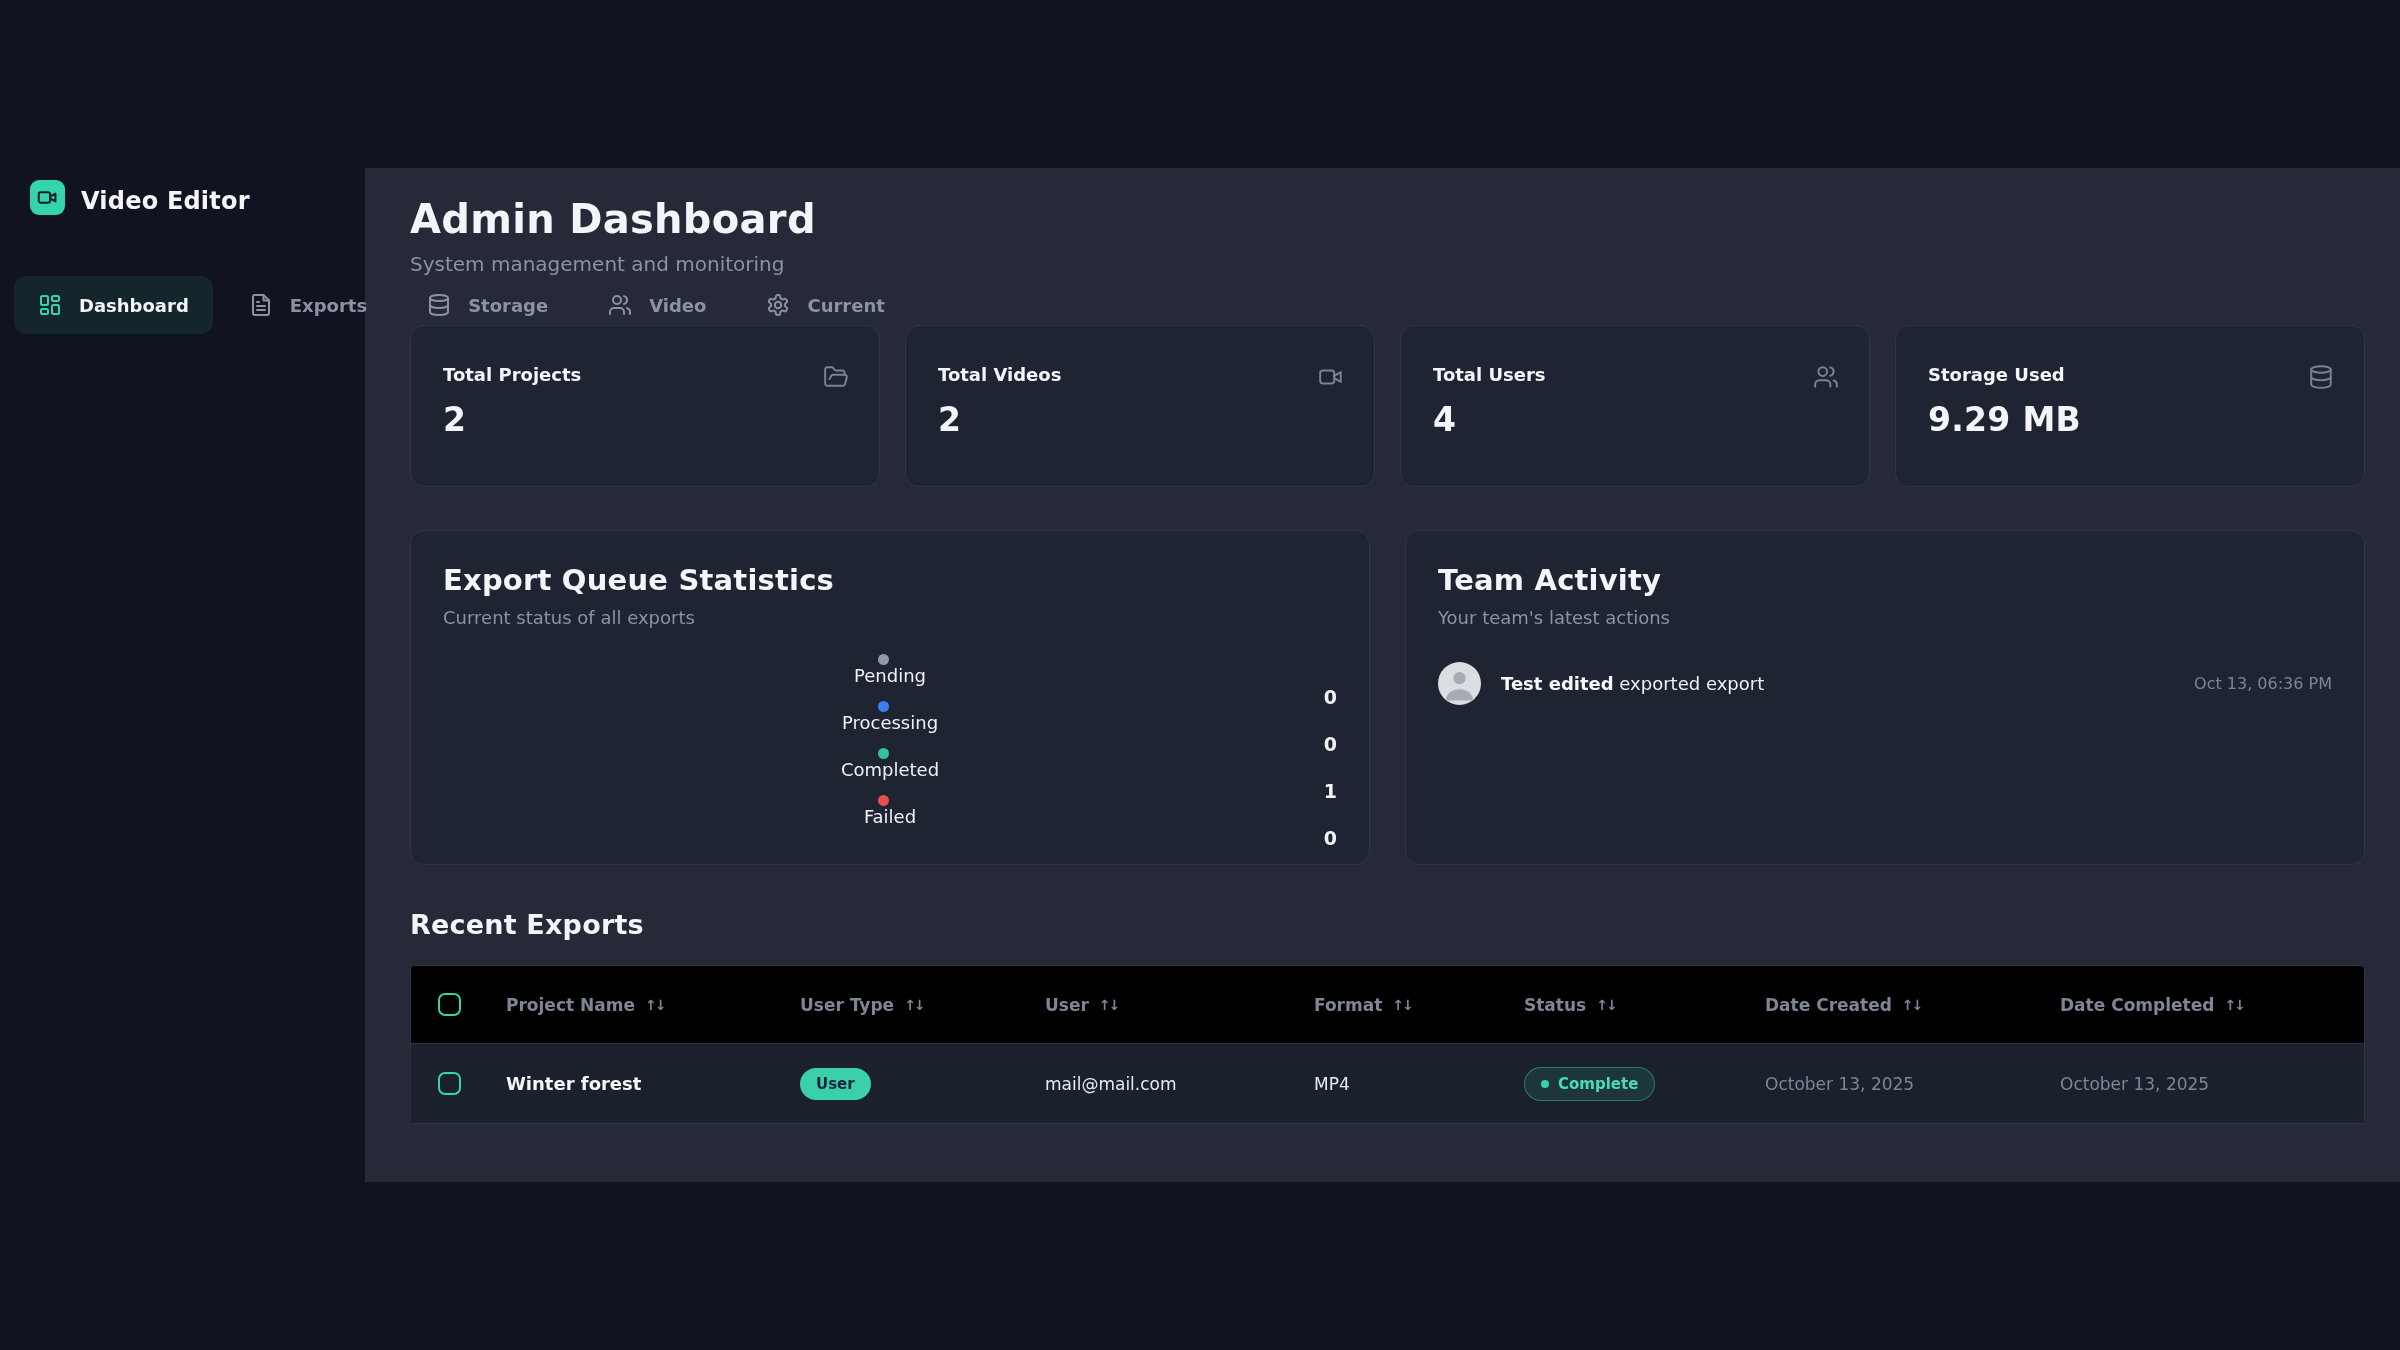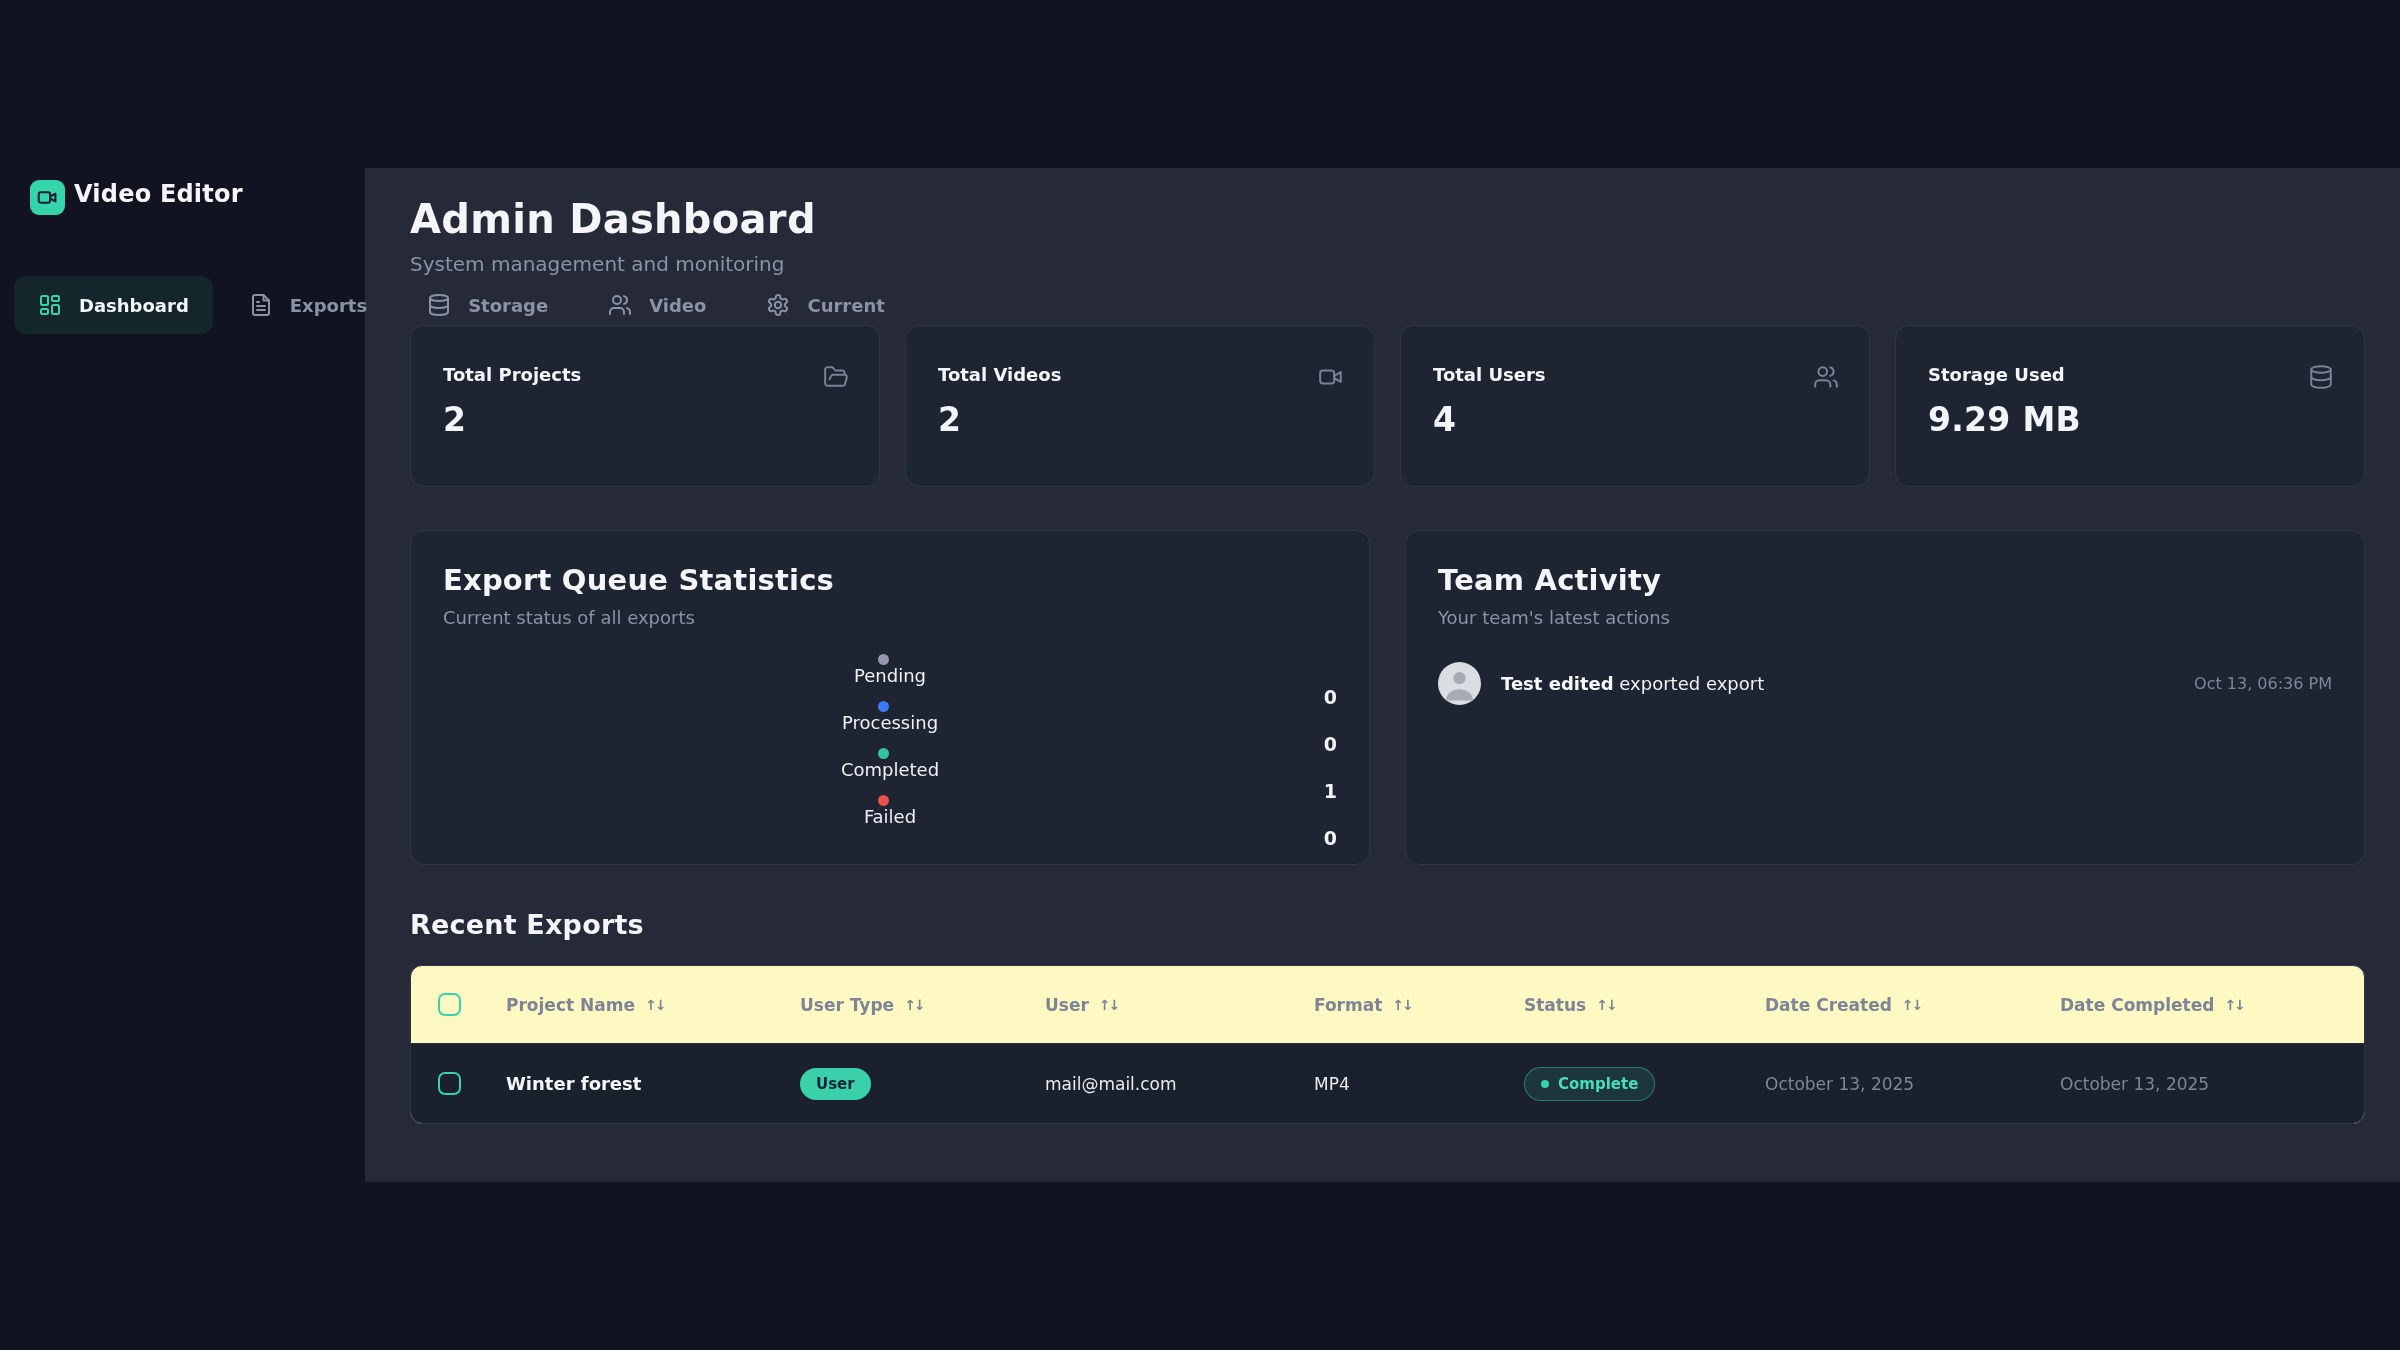--- a/index.html
+++ b/index.html
@@ -9,21 +9,21 @@
     font-family:"DejaVu Sans","Liberation Sans",sans-serif;
     color:#f3f5f8;
     overflow:hidden;
     position:relative;
   }
   
   .sidebar {
     position:absolute; left:0; top:0; width:365px; height:1350px;
     background:#111420; z-index:2;
   }
-  .brand { display:flex; align-items:flex-start; gap:9px; padding:180px 0 0 30px; }
+  .brand { display:flex; align-items:flex-end; gap:16px; padding:180px 0 0 30px; }
   .brand-logo {
     width:35px; height:35px; border-radius:9px; background:#35d4ab;
     display:flex; align-items:center; justify-content:center; flex:0 0 auto;
   }
   .brand-name { font-size:24px; font-weight:700; letter-spacing:.2px; }
   .nav { margin-top:61px; padding:0 14px; display:flex; flex-direction:row; gap:12px; }
   .nav-item {
     display:flex; align-items:center; gap:17px; height:58px;
     padding:0 24px; border-radius:12px; cursor:pointer;
     color:#8a92a4; font-size:18px; font-weight:600;
@@ -61,21 +61,21 @@
   .avatar {
     width:43px; height:43px; border-radius:50%; background:#dadde2;
     display:flex; align-items:center; justify-content:center; overflow:hidden; flex:0 0 auto;
   }
   .activity-text { margin-left:20px; font-size:18px; color:#eef0f4; }
   .activity-text b { font-weight:700; color:#f7f8fa; }
   .activity-time { margin-left:auto; font-size:16px; color:#7d8597; }
   
   .recent-title { margin-top:44px; font-size:27px; font-weight:700; letter-spacing:.2px; }
   .table-card {
-    margin-top:25px; background:#fef9c3; border:1px solid #2f3547; border-radius:12px;
+    margin-top:25px; background:#000000; border:1px solid #2f3547; border-radius:4px;
     overflow:hidden;
   }
   .tgrid { display:grid; grid-template-columns:68px 294px 245px 269px 210px 241px 295px 1fr; align-items:center; }
   .thead { height:77px; }
   .th { display:flex; align-items:center; gap:10px; padding-left:27px; font-size:17px; font-weight:600; color:#7d8597; cursor:pointer; }
   .sort { font-size:14px; letter-spacing:-2px; color:#7d8597; }
   .trow { height:80px; background:#1b202d; border-top:1px solid #2c3243; cursor:pointer; }
   .td { padding-left:27px; font-size:17px; color:#e8ebf0; }
   .td.bold { font-weight:700; font-size:18px; color:#f5f7fa; }
   .td.dim { color:#7d8597; }

